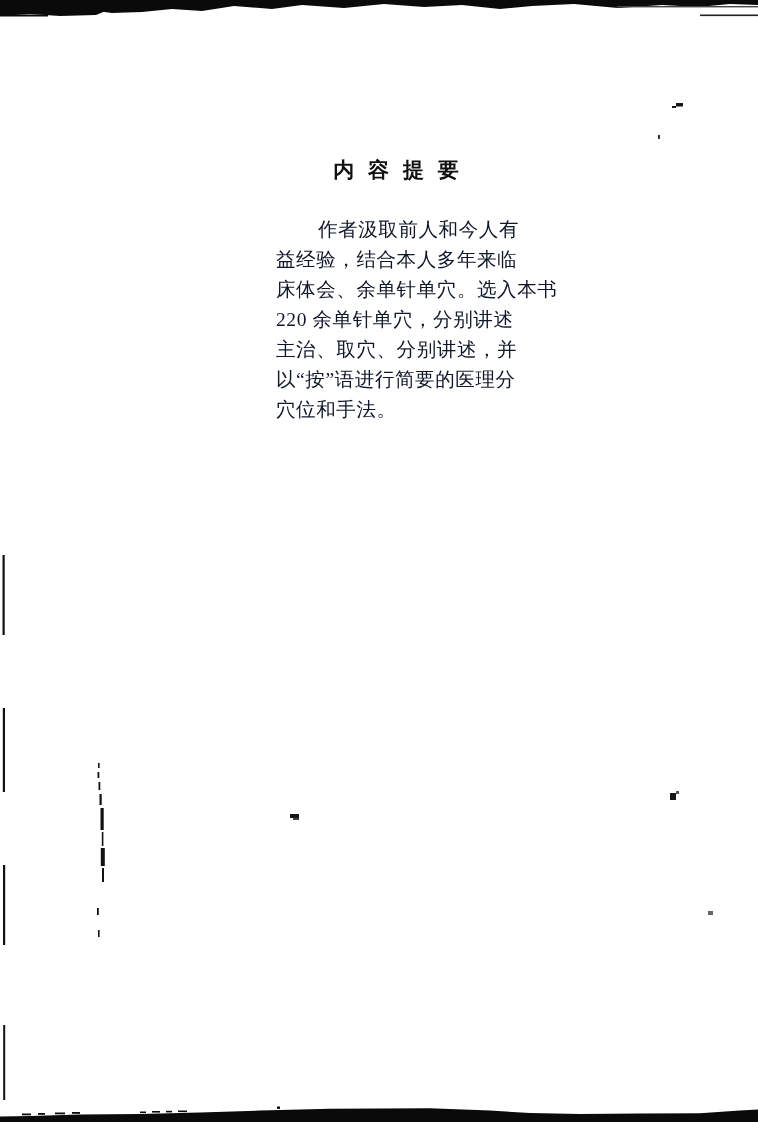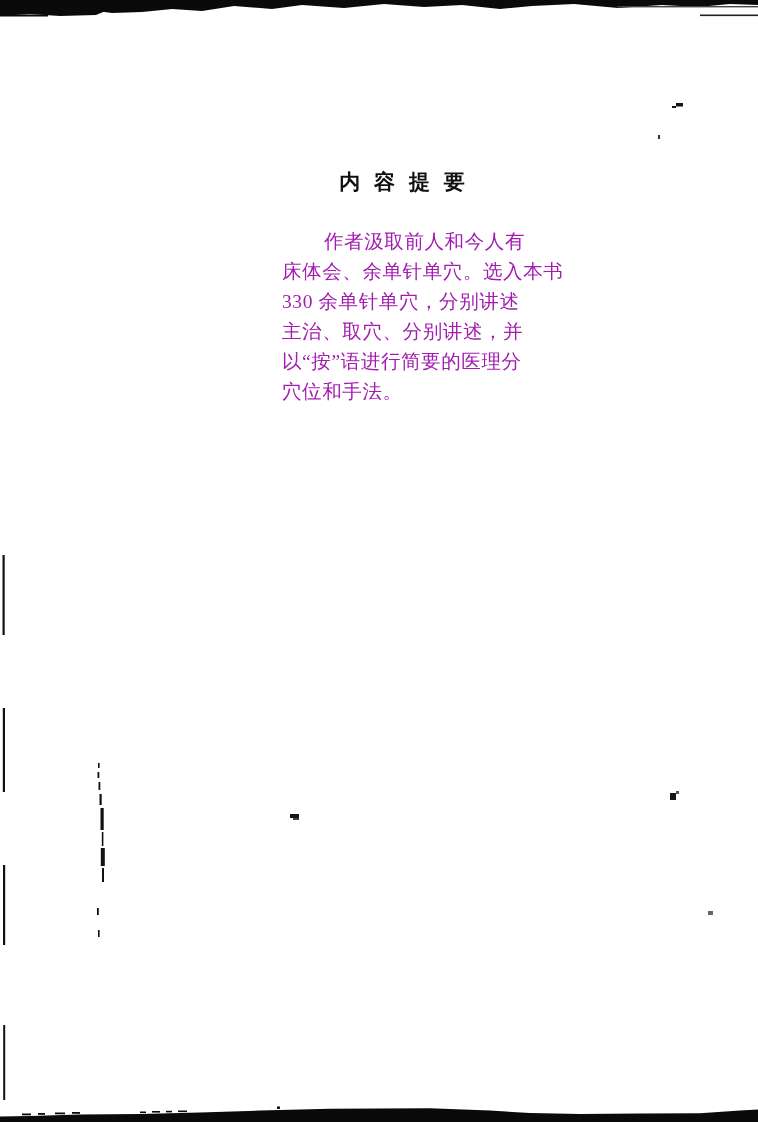--- a/index.html
+++ b/index.html
@@ -20,40 +20,39 @@
     position: absolute;
     left: 0;
     top: 0;
     width: 758px;
     height: 1122px;
     pointer-events: none;
   }
   .text-block {
     position: absolute;
     left: 276px;
-    top: 168px;
+    top: 156px;
     width: 244px;
     color: #161616;
-    margin-left: 6px;
   }
   .heading {
     font-family: "Liberation Sans", "DejaVu Sans", sans-serif;
     font-weight: bold;
     font-size: 21px;
     letter-spacing: 4px;
     text-align: center;
     margin: 0 0 31px 0;
     color: #101010;
     white-space: nowrap;
   }
   .para {
     font-size: 19.5px;
     line-height: 30px;
     letter-spacing: 0.6px;
-    color: #a21caf;
+    color: #0f172a;
   }
   .para .line {
     white-space: nowrap;
     height: 30px;
   }
   .para .line.indent {
     padding-left: 42px;
   }
 </style>
 </head>
@@ -116,21 +115,22 @@
       <rect x="670" y="793" width="6" height="7"></rect>
       <rect x="676" y="791" width="3" height="3" fill="#555555"></rect>
       <rect x="708" y="911" width="5" height="4" fill="#666666"></rect>
     </g>
   </svg>
 
   <div class="text-block">
     <h1 class="heading">内 容 提 要</h1>
     <div class="para">
       <div class="line indent">作者汲取前人和今人有</div>
+      <div class="line">益经验，结合本人多年来临</div>
       <div class="line">床体会、余单针单穴。选入本书</div>
-      <div class="line">330 余单针单穴，分别讲述</div>
+      <div class="line">220 余单针单穴，分别讲述</div>
       <div class="line">主治、取穴、分别讲述，并</div>
       <div class="line">以“按”语进行简要的医理分</div>
       <div class="line">穴位和手法。</div>
     </div>
   </div>
 
 </div>
 
 </body></html>

